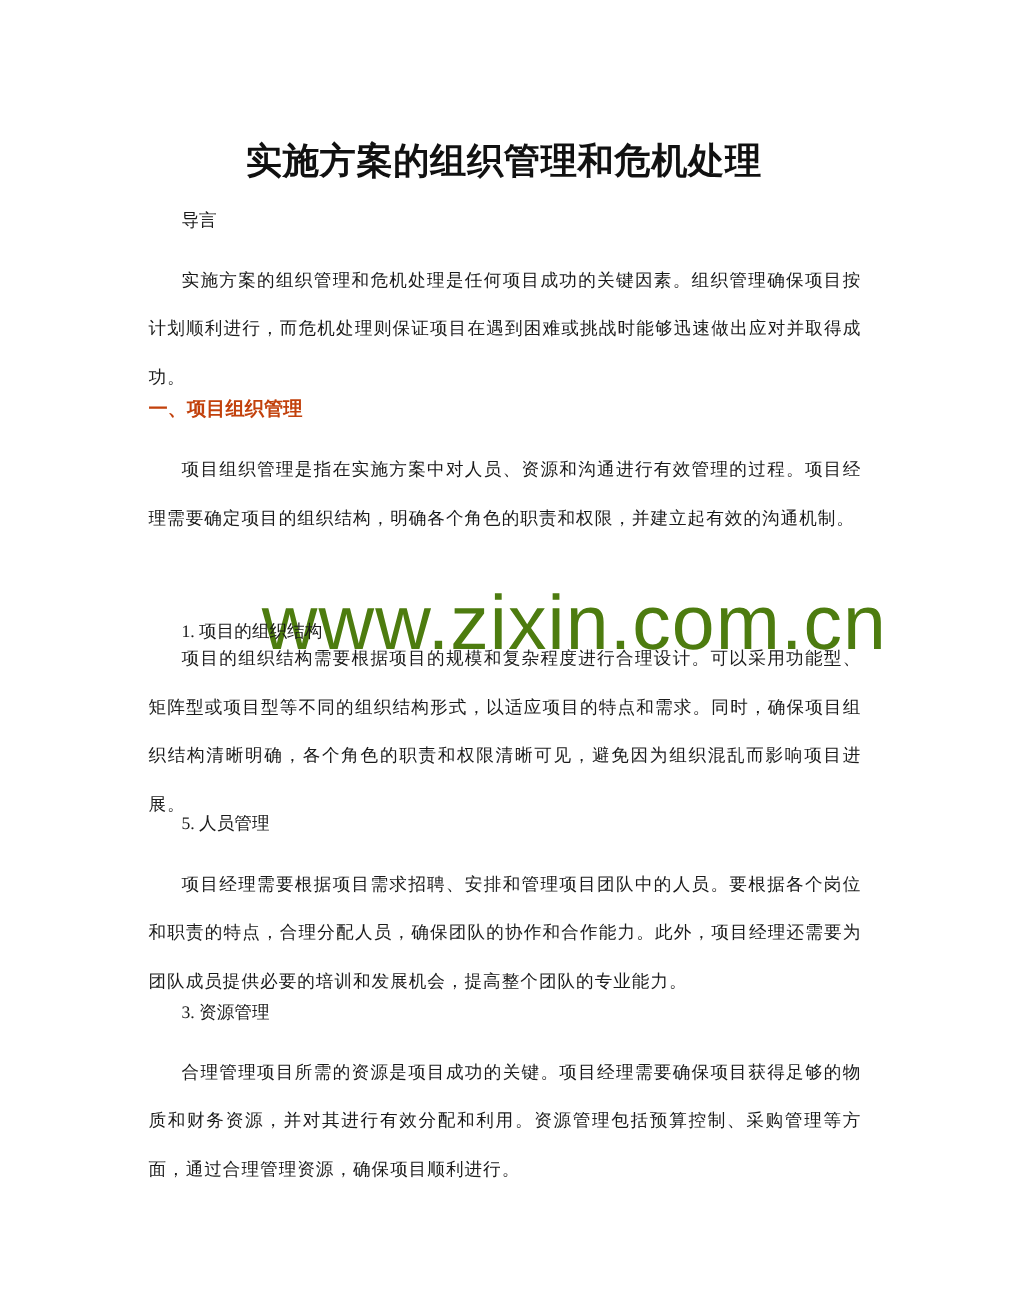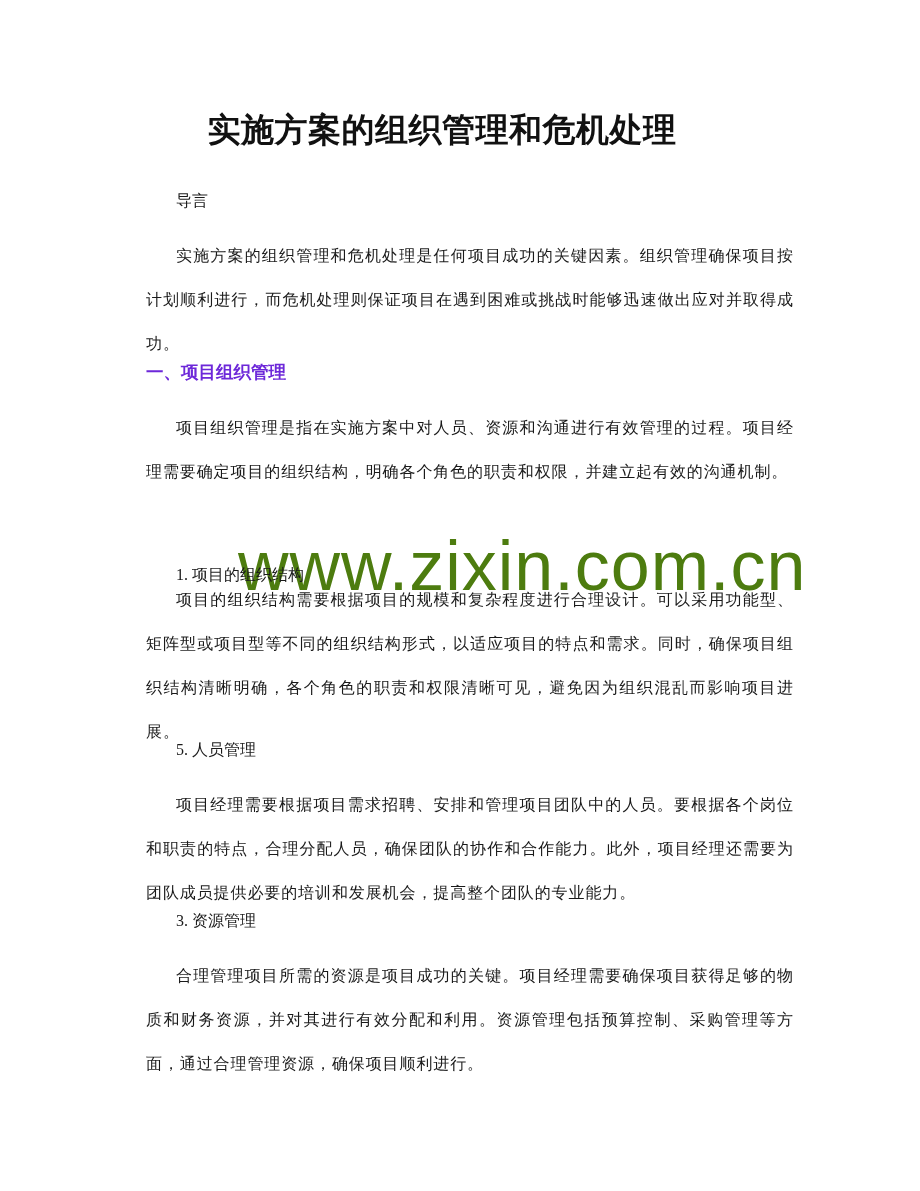--- a/index.html
+++ b/index.html
@@ -25,37 +25,37 @@
       position: absolute;
       left: 0;
       top: 108px;
       width: 884px;
       text-align: center;
       font-family: Liberation Mono, monospace;
       font-weight: bold;
       font-size: 33px;
       letter-spacing: 0.5px;
       color: #111111;
-      margin: 0;
+      margin: 16px;
     }
     .watermark {
       position: absolute;
       left: 238px;
       top: 526px;
       font-family: "Liberation Sans", "DejaVu Sans", sans-serif;
       font-size: 70px;
       color: #4d7c0f;
       letter-spacing: 1px;
       white-space: nowrap;
       z-index: 0;
       pointer-events: none;
     }
     .block {
       position: absolute;
-      left: 11px;
+      left: 0;
       width: 648px;
       z-index: 1;
     }
     .subhead {
       font-size: 16px;
       line-height: 33px;
       padding-left: 30px;
       margin: 0;
     }
     .para {
@@ -65,21 +65,21 @@
       margin: 0;
       text-align: justify;
       letter-spacing: 0.9px;
     }
     .section-heading {
       font-family: "DejaVu Sans", "Liberation Sans", sans-serif;
       font-weight: bold;
       font-size: 17.5px;
       line-height: 33px;
       margin: 0;
-      color: #6d28d9;
+      color: #c2410c;
     }
   </style>
 </head>
 <body>
 
 <h1 class="title">实施方案的组织管理和危机处理</h1>
 
 <div class="watermark">www.zixin.com.cn</div>
 
 <div class="page">

